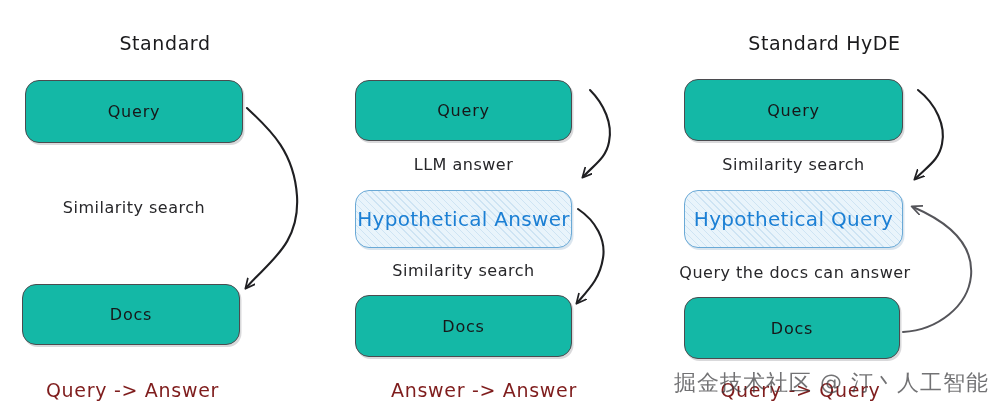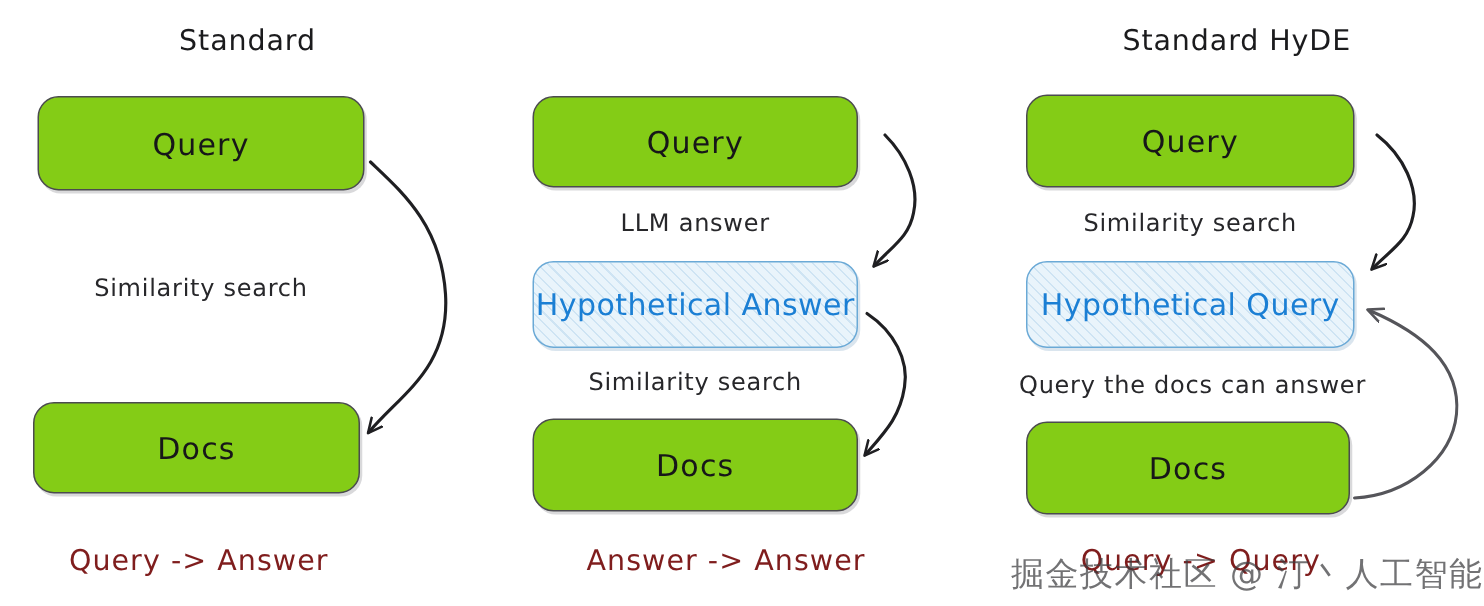--- a/index.html
+++ b/index.html
@@ -17,21 +17,21 @@
   }
 
   .canvas {
     position: absolute;
     inset: 0;
   }
 
   
   .column {
     position: absolute;
-    top: 0;
+    top: 16px;
     height: 316px;
   }
   #col-standard { left: 0px;   width: 330px; }
   #col-hyde     { left: 330px; width: 330px; }
   #col-reverse  { left: 660px; width: 329px; }
 
   
   .col-title {
     position: absolute;
     top: 16px;
@@ -44,25 +44,25 @@
     color: #1b1b1d;
     white-space: nowrap;
   }
 
   
   .node {
     position: absolute;
     box-sizing: border-box;
     border: 1.6px solid #4b4b4f;
     border-radius: 14px;
-    background: #84cc16;
+    background: #14b8a6;
     display: flex;
     align-items: center;
     justify-content: center;
-    font-size: 20px;
+    font-size: 16px;
     letter-spacing: 0.8px;
     color: #171719;
     box-shadow: 1.5px 2px 0 rgba(120,120,125,0.28);
   }
 
   .node.highlight {
     border-color: #6aa9d6;
     color: #1b7fd4;
     background-color: #e9f4fb;
     background-image:

